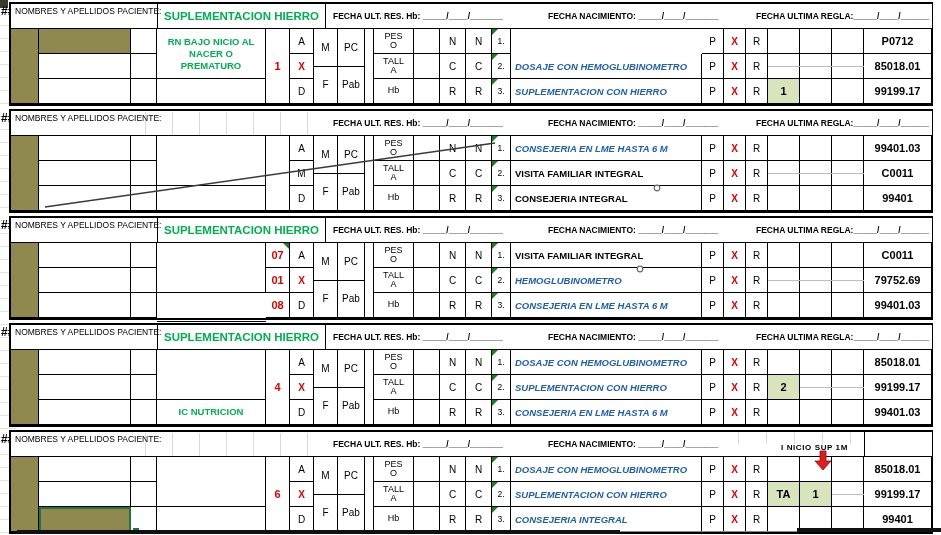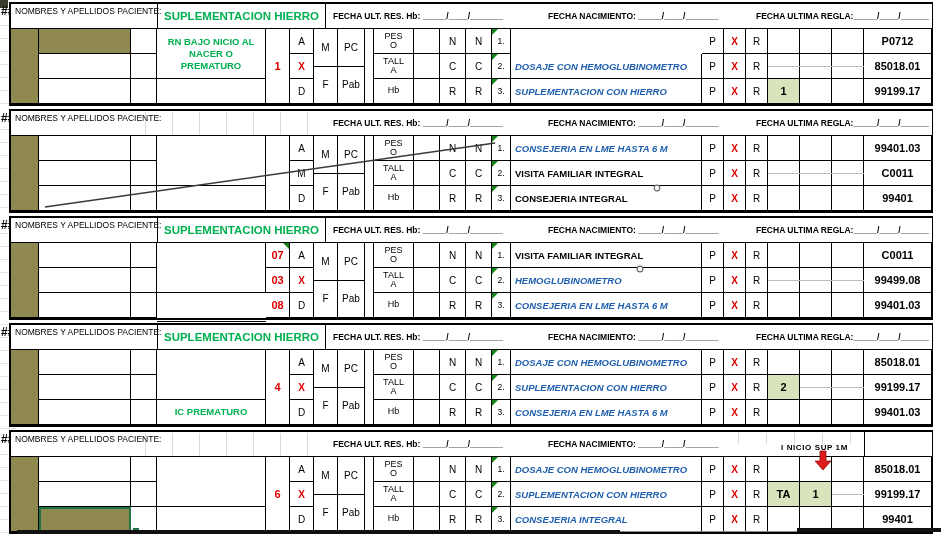--- a/index.html
+++ b/index.html
@@ -229,21 +229,21 @@
       <div class="c g1 ra olv"></div>
       <div class="c g2 r1"></div>
       <div class="c g2 r2"></div>
       <div class="c g2 r3"></div>
       <div class="c g3 r1"></div>
       <div class="c g3 r2"></div>
       <div class="c g3 r3"></div>
       <div class="c g4 rl"></div>
       <div class="c g4 r3 rl2">2 M 3M Y 5M</div>
       <div class="c g5 r1 redtx numc trr">07</div>
-      <div class="c g5 r2 redtx numc">03</div>
+      <div class="c g5 r2 redtx numc">01</div>
       <div class="c g5 r3 redtx numc">08</div>
       <div class="c g6 r1">A</div>
       <div class="c g6 r2 redtx">X</div>
       <div class="c g6 r3">D</div>
       <div class="c g7 rt">M</div>
       <div class="c g7 rb">F</div>
       <div class="c g8 rt">PC</div>
       <div class="c g8 rb">Pab</div>
       <div class="c g9 ra"></div>
       <div class="c g10 r1 meas">PESO</div>
@@ -276,21 +276,21 @@
       <div class="c g19 r1"></div>
       <div class="c g20 r1"></div>
       <div class="c g21 r1"></div>
       <div class="c g19 r2"></div>
       <div class="c g20 r2"></div>
       <div class="c g21 r2"></div>
       <div class="c g19 r3"></div>
       <div class="c g20 r3"></div>
       <div class="c g21 r3"></div>
       <div class="c g22 r1 code">C0011</div>
-      <div class="c g22 r2 code">99499.08</div>
+      <div class="c g22 r2 code">79752.69</div>
       <div class="c g22 r3 code">99401.03</div>
       <div class="mid" style="left:757px;width:96px"></div>
     </div>
   </section>
 
   <section class="block" style="top:323px">
     <div class="bhead">
       <span class="plab">NOMBRES Y APELLIDOS PACIENTE:</span>
       <span class="gtitle">SUPLEMENTACION HIERRO</span>
       <span class="fld f1">FECHA ULT. RES. Hb: _____/____/_______</span>
@@ -299,21 +299,21 @@
     </div>
     <div class="bgrid">
       <div class="c g1 ra olv"></div>
       <div class="c g2 r1"></div>
       <div class="c g2 r2"></div>
       <div class="c g2 r3"></div>
       <div class="c g3 r1"></div>
       <div class="c g3 r2"></div>
       <div class="c g3 r3"></div>
       <div class="c g4 rl"></div>
-      <div class="c g4 r3 gl">IC PREMATURO</div>
+      <div class="c g4 r3 gl">IC NUTRICION</div>
       <div class="c g5 ra redtx numc">4</div>
       <div class="c g6 r1">A</div>
       <div class="c g6 r2 redtx">X</div>
       <div class="c g6 r3">D</div>
       <div class="c g7 rt">M</div>
       <div class="c g7 rb">F</div>
       <div class="c g8 rt">PC</div>
       <div class="c g8 rb">Pab</div>
       <div class="c g9 ra"></div>
       <div class="c g10 r1 meas">PESO</div>

